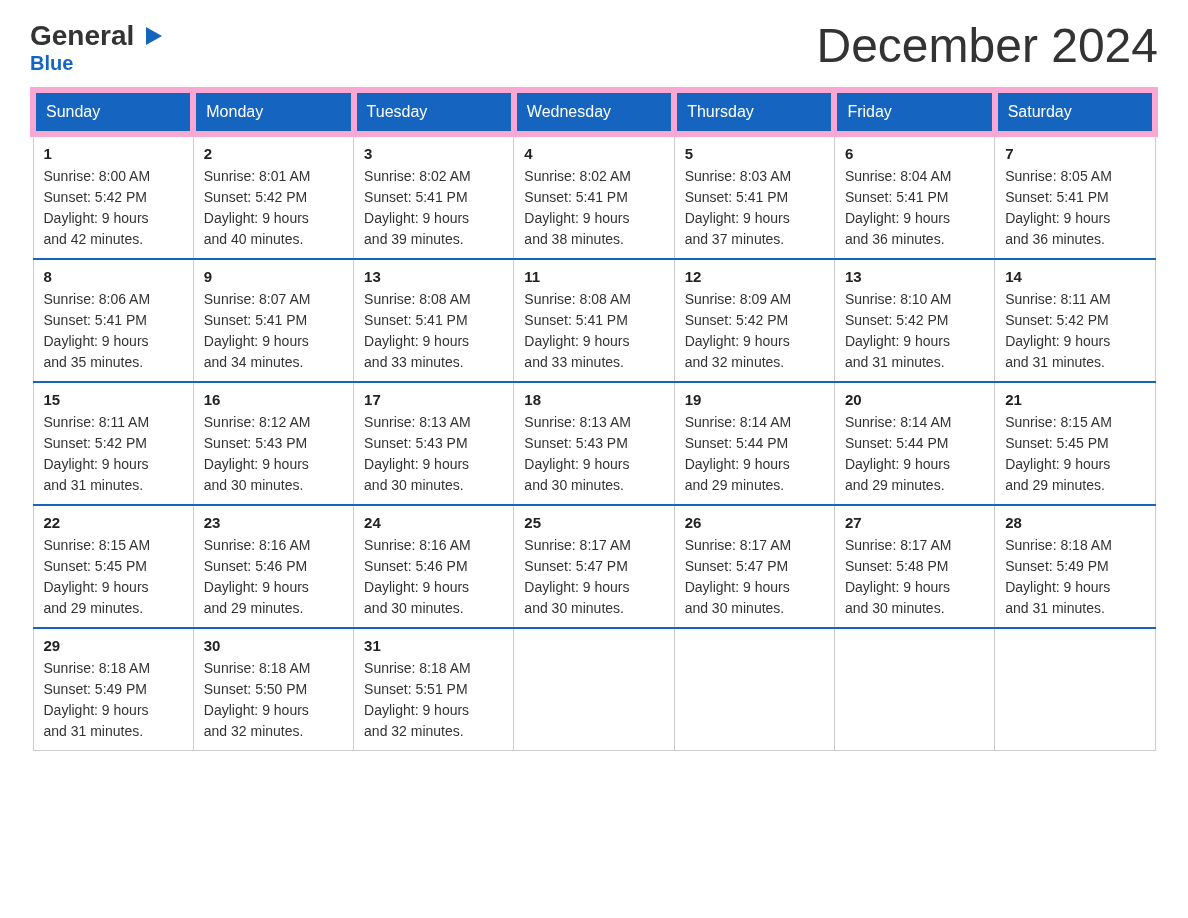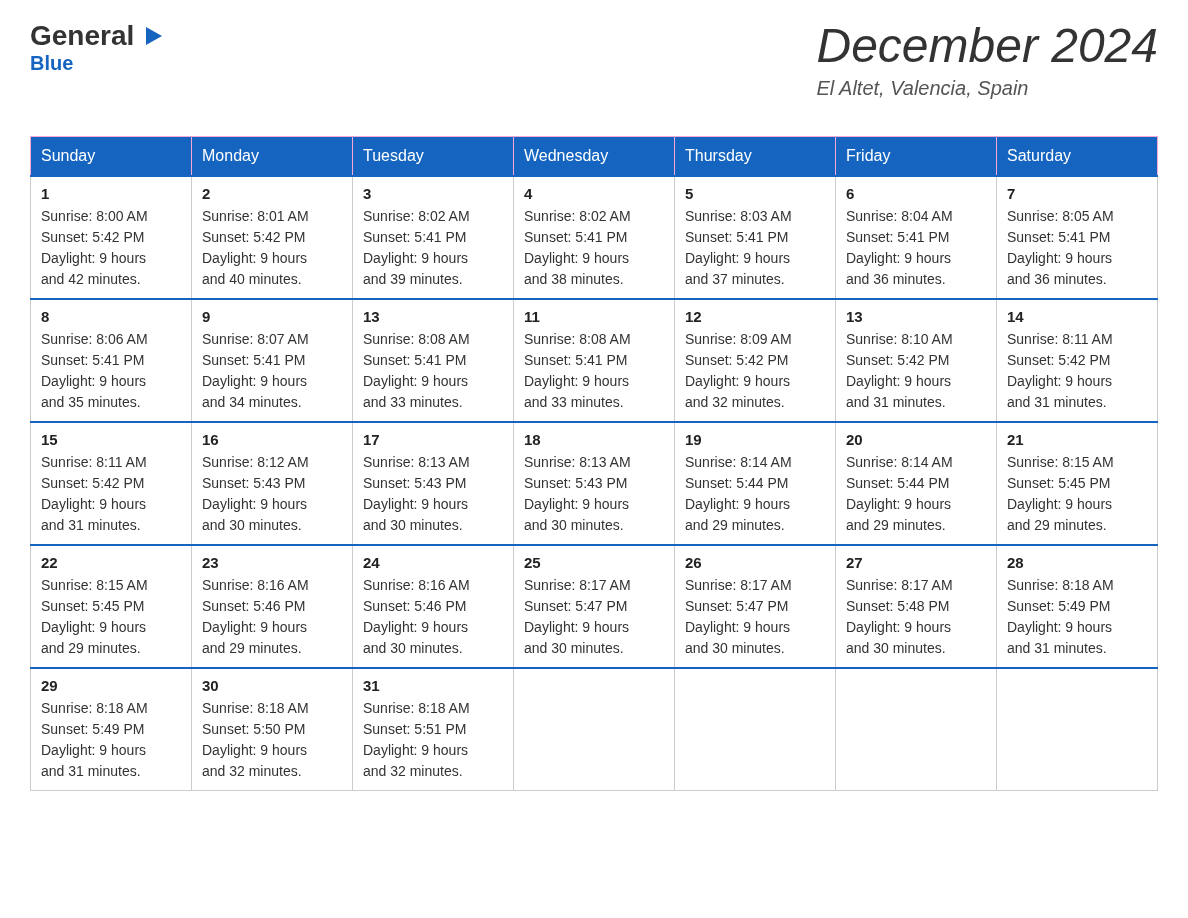--- a/index.html
+++ b/index.html
@@ -7,25 +7,24 @@
       background: #ffffff;
       font-family: Arial, sans-serif;
       padding: 20px 30px;
       width: 1188px;
       min-height: 918px;
     }
     .header {
       display: flex;
       justify-content: space-between;
       align-items: flex-start;
-      margin-bottom: 36px;
+      margin-bottom: 12px;
     }
     .title-section {
-      text-align: left;
-      font-style: italic;
+      text-align: center;
     }
     .month-title {
       font-size: 48px;
       font-weight: normal;
       color: #333;
       line-height: 1.1;
     }
     .location {
       font-size: 20px;
       color: #555;
@@ -35,21 +34,21 @@
       width: 100%;
       border-collapse: collapse;
     }
     .calendar thead tr th {
       background-color: #1565C0;
       color: #ffffff;
       font-size: 16px;
       font-weight: normal;
       padding: 10px 10px;
       text-align: left;
-      border: 1px solid #f9a8d4;
+      border: 6px solid #f9a8d4;
     }
     .calendar tbody tr td {
       vertical-align: top;
       padding: 8px 10px;
       border: 1px solid #ccc;
       border-top: 2px solid #1565C0;
       font-size: 13px;
       color: #333;
       width: 14.28%;
       height: 110px;
@@ -96,21 +95,20 @@
         
         <svg width="16" height="18" viewBox="0 0 16 18">
           <polygon points="0,0 16,9 0,18" fill="#1565C0"></polygon>
         </svg>
       </span>
     </div>
     <div class="logo-row2">Blue</div>
   </div>
   <div class="title-section">
     <div class="month-title">December 2024</div>
-    <div class="location">El Altet, Valencia, Spain</div>
   </div>
 </div>
 
 <table class="calendar">
   <thead>
     <tr>
     <th>Sunday</th>
         <th>Monday</th>
         <th>Tuesday</th>
         <th>Wednesday</th>

